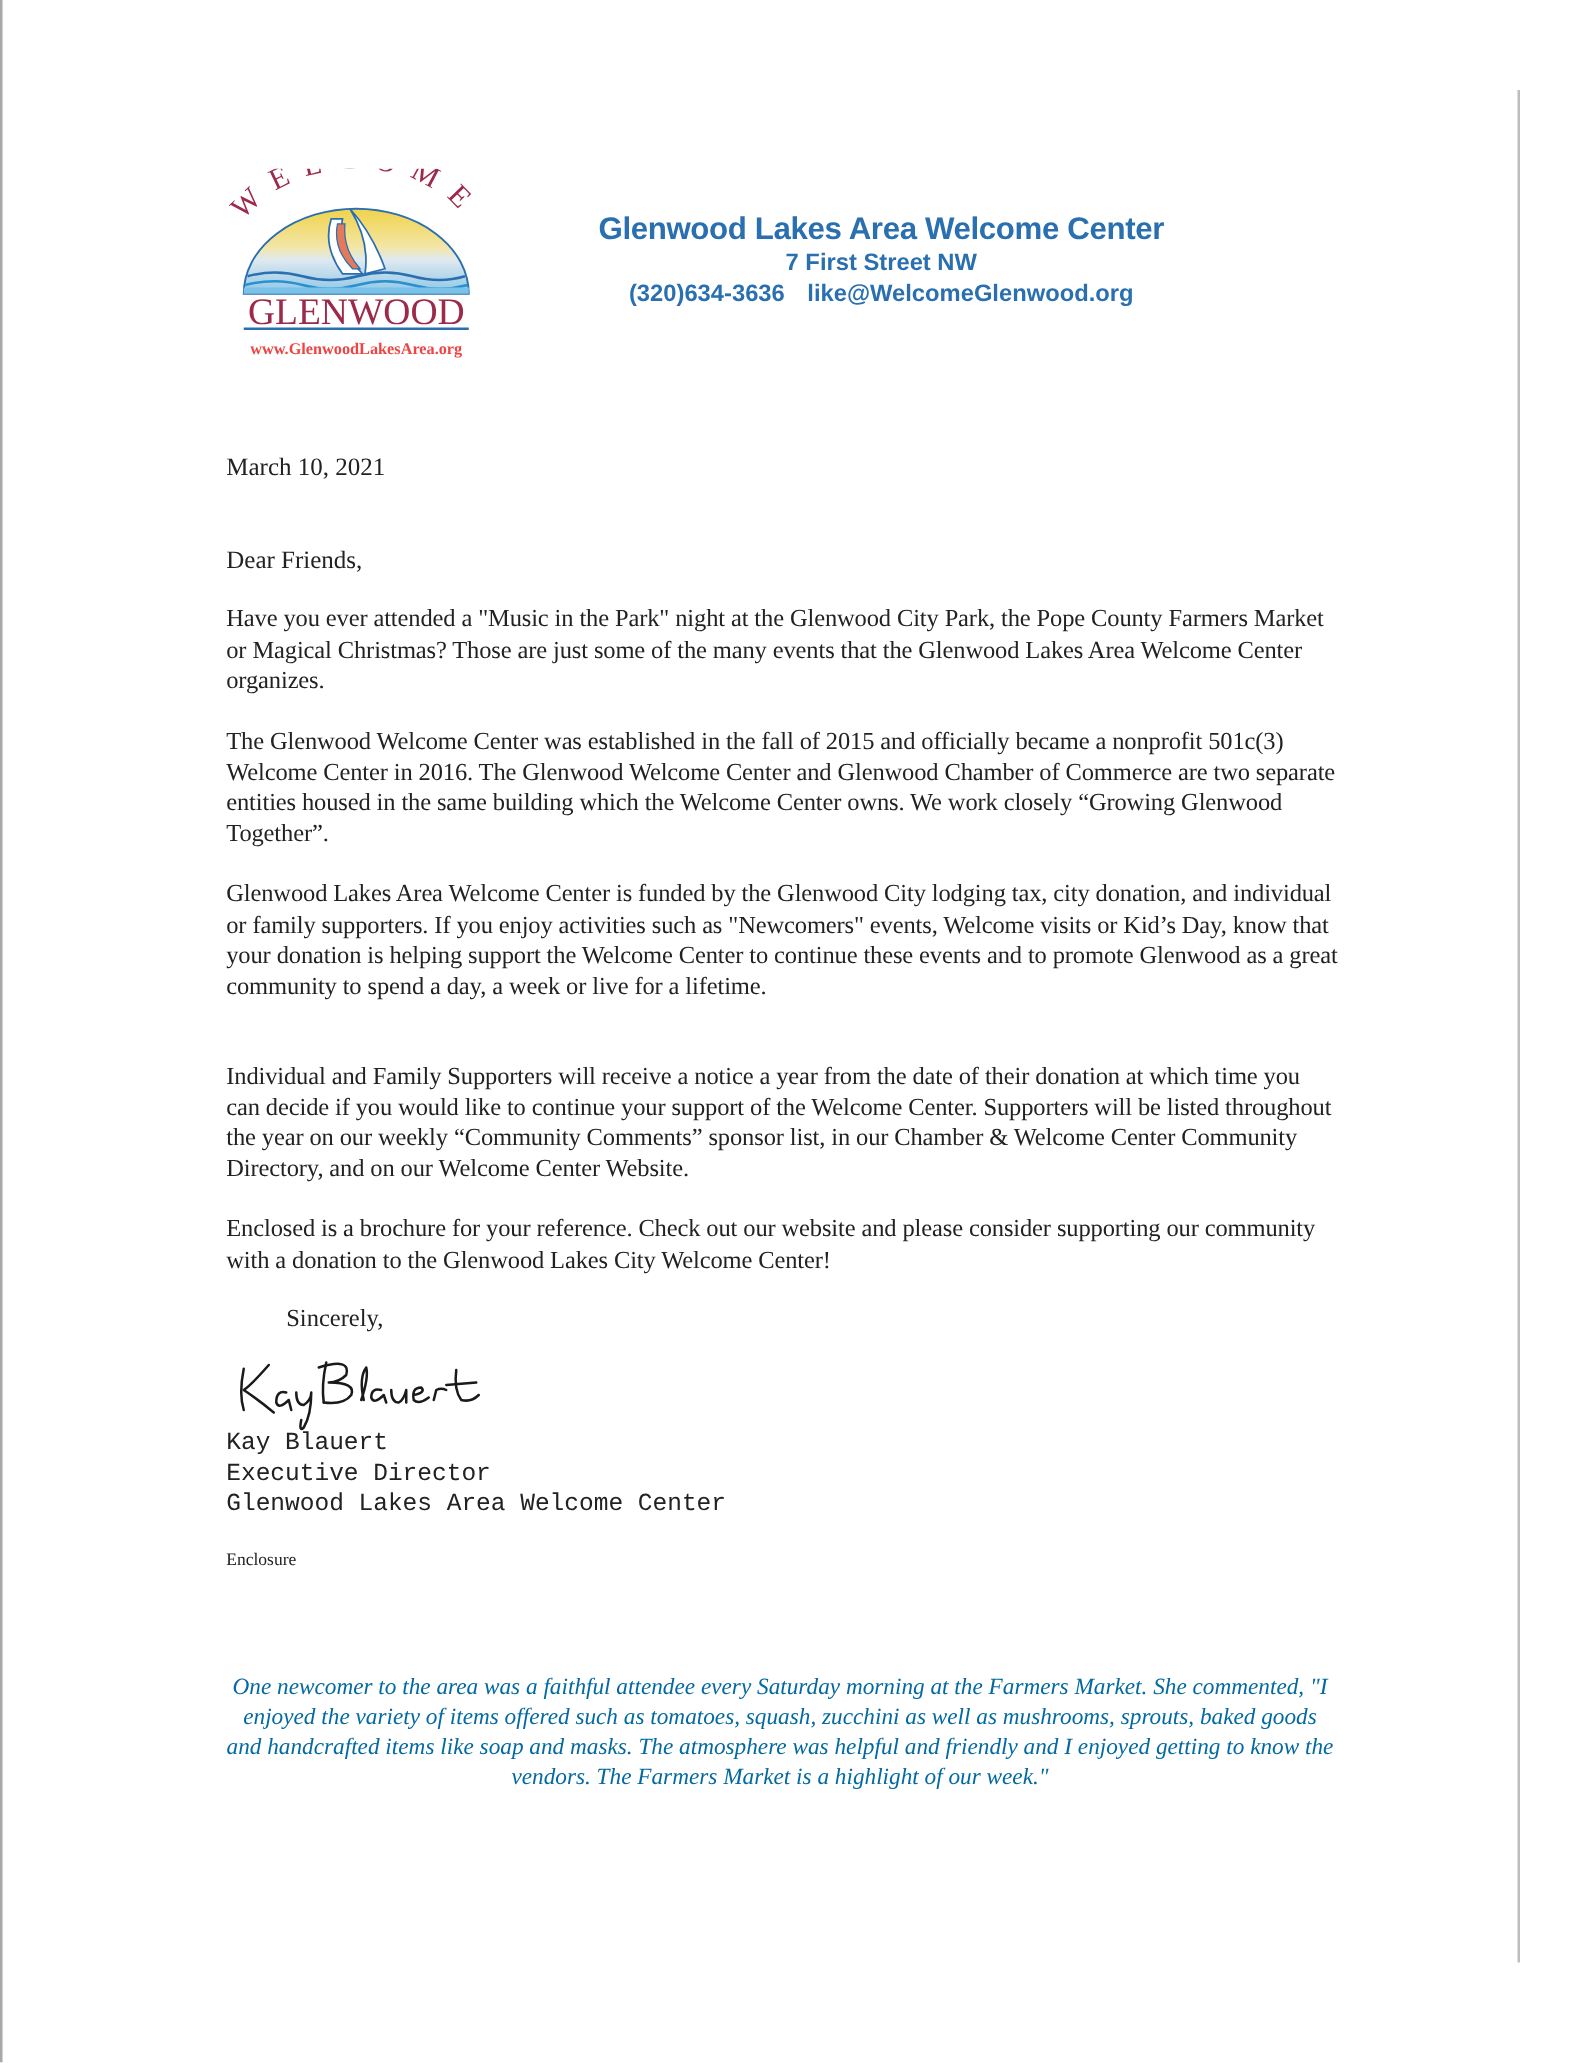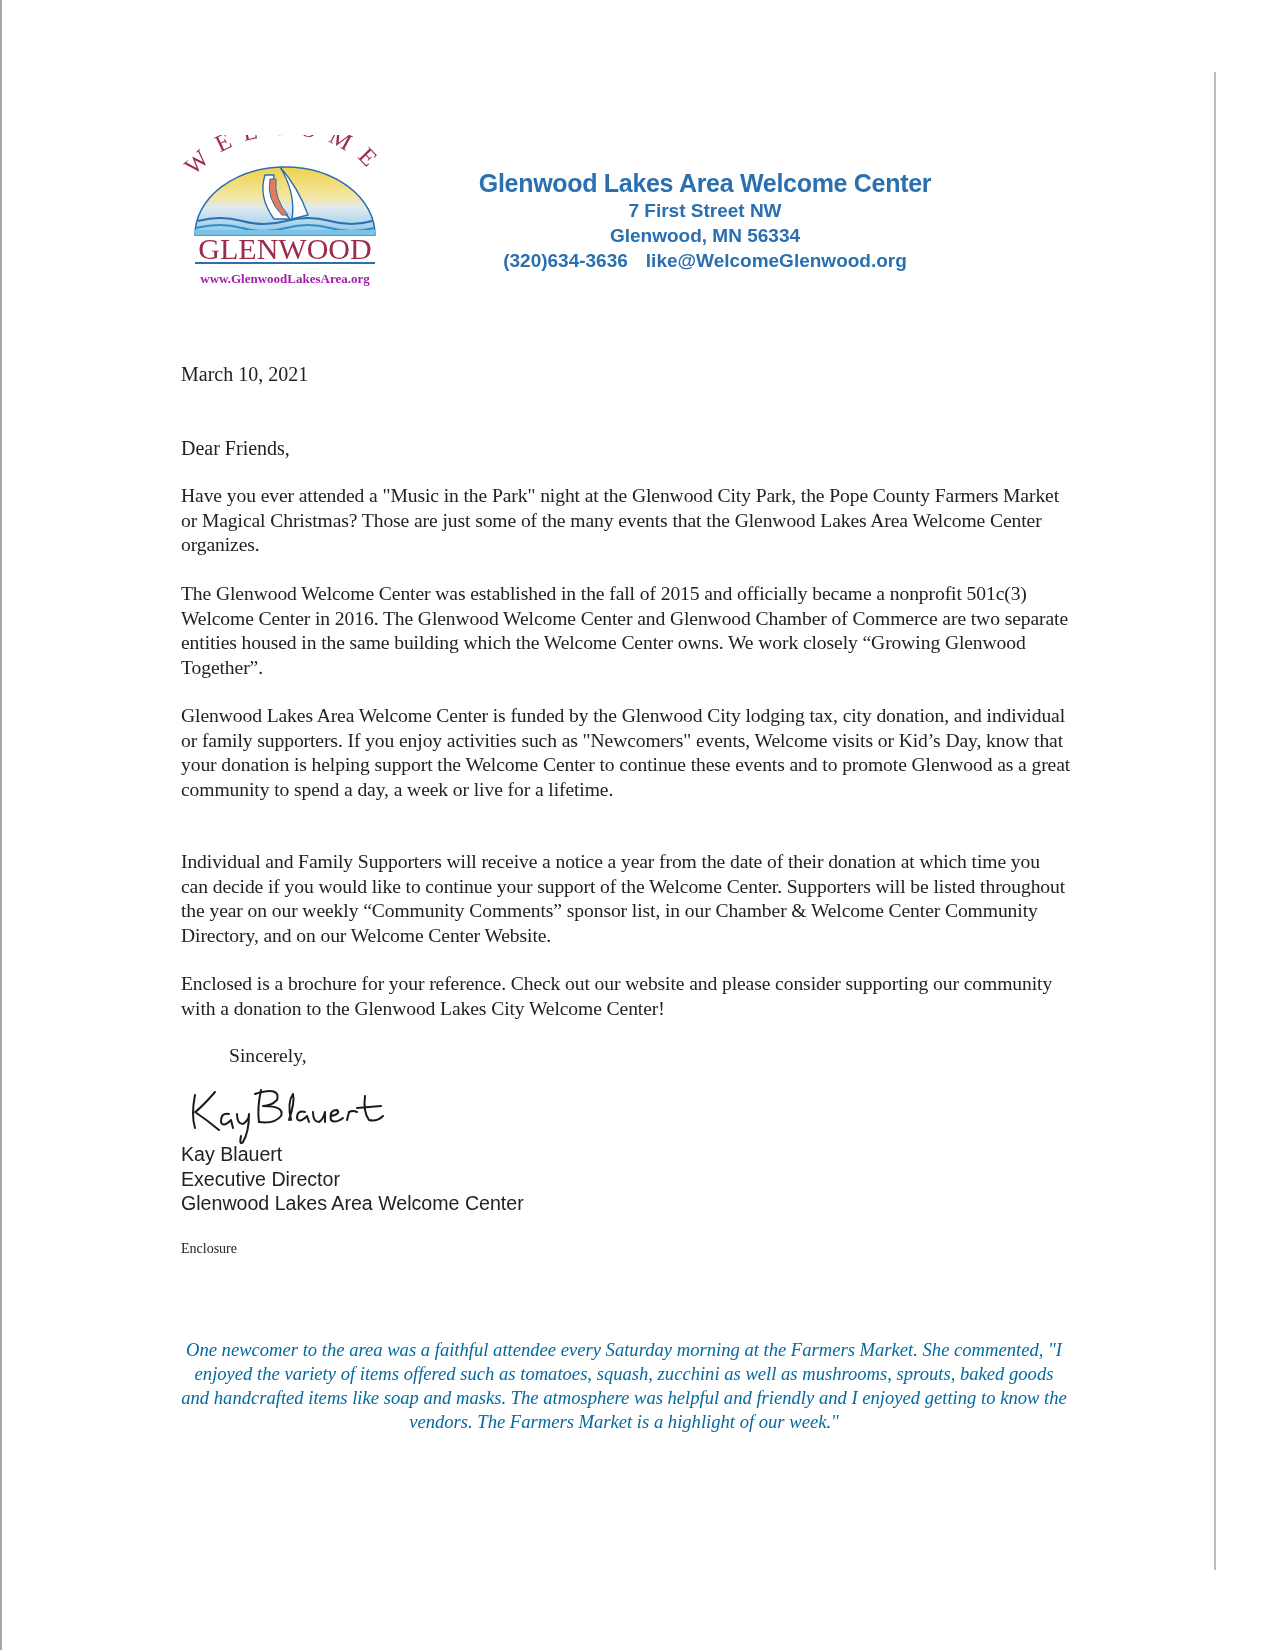--- a/index.html
+++ b/index.html
@@ -8,21 +8,21 @@
       font-family: "DejaVu Serif", "Liberation Serif", serif; color: #222222;
     }
     .left-edge { position: absolute; left: 0; top: 0; width: 2px; height: 1650px; background: #a8a8a8; }
     .right-rule { position: absolute; left: 1214px; top: 72px; width: 2px; height: 1498px; background: #bdbdbd; }
 
     
     .logo { position: absolute; left: 170px; top: 135px; width: 230px; height: 160px; }
     .logo svg { width: 230px; height: 130px; display: block; }
     .logo-url {
       position: absolute; left: 0; top: 136px; width: 230px; text-align: center;
-      font-family: "Liberation Serif", serif; font-weight: bold; font-size: 13px; color: #a21caf;
+      font-family: "Liberation Serif", serif; font-weight: bold; font-size: 13px; color: #ef4444;
     }
 
     
     .letterhead {
       position: absolute; left: 440px; top: 168px; width: 530px; text-align: center;
       font-family: "Liberation Sans", sans-serif; font-weight: bold; color: #2a6fb0;
     }
     .lh-name { font-size: 25px; letter-spacing: -0.3px; line-height: 30px; }
     .lh-line { font-size: 19px; line-height: 25px; }
     .lh-contact { font-size: 19px; line-height: 25px; }
@@ -31,21 +31,21 @@
     .salutation { position: absolute; left: 181px; top: 436px; }
     .para { position: absolute; left: 181px; width: 890px; margin: 0; font-family: "Liberation Serif", serif; font-size: 19.6px; line-height: 24.5px; letter-spacing: -0.1px; }
     .date, .salutation { font-family: "Liberation Serif", serif; font-size: 20px; line-height: 24.5px; }
     .p1 { top: 484px; }
     .p2 { top: 582px; }
     .p3 { top: 704px; }
     .p4 { top: 850px; }
     .p5 { top: 972px; }
     .closing { position: absolute; left: 181px; top: 1045px; font-family: "Liberation Serif", serif; font-size: 19.6px; margin-left: 48px; }
     .signature { position: absolute; left: 185px; top: 1080px; width: 220px; height: 70px; }
-    .sig-block { position: absolute; left: 181px; top: 1142px; font-family: Liberation Sans, sans-serif; font-size: 19.6px; line-height: 24.5px; }
+    .sig-block { position: absolute; left: 181px; top: 1142px; font-family: Liberation Mono, monospace; font-size: 19.6px; line-height: 24.5px; }
     .enclosure { position: absolute; left: 181px; top: 1241px; font-family: "Liberation Serif", serif; font-size: 14px; }
 
     .testimonial {
       position: absolute; left: 180px; top: 1338px; width: 888px; text-align: center;
       font-family: "Liberation Serif", serif; font-style: italic; font-size: 18.6px; line-height: 24px; color: #0369a1;
     }
   </style>
 </head>
 <body>
 
@@ -80,21 +80,20 @@
 
     <text x="115" y="124" text-anchor="middle" font-family="Liberation Serif, serif" font-size="30" fill="#9c2a4a">GLENWOOD</text>
     <rect x="25" y="127" width="180" height="2" fill="#2a6fb0"></rect>
   </svg>
   <div class="logo-url">www.GlenwoodLakesArea.org</div>
 </div>
 
 <div class="letterhead">
   <div class="lh-name">Glenwood Lakes Area Welcome Center</div>
   <div class="lh-line">7 First Street NW</div>
-  <div class="lh-line">Glenwood, MN  56334</div>
   <div class="lh-contact">
     <span>(320)634-3636</span><span>like@WelcomeGlenwood.org</span>
   </div>
 </div>
 
 <div class="date">March 10, 2021</div>
 <div class="salutation">Dear Friends,</div>
 
 <p class="para p1">Have you ever attended a "Music in the Park" night at the Glenwood City Park, the Pope County Farmers Market or Magical Christmas? Those are just some of the many events that the Glenwood Lakes Area Welcome Center organizes.</p>
 <p class="para p2">The Glenwood Welcome Center was established in the fall of 2015 and officially became a nonprofit 501c(3) Welcome Center in 2016. The Glenwood Welcome Center and Glenwood Chamber of Commerce are two separate entities housed in the same building which the Welcome Center owns. We work closely “Growing Glenwood Together”.</p>

